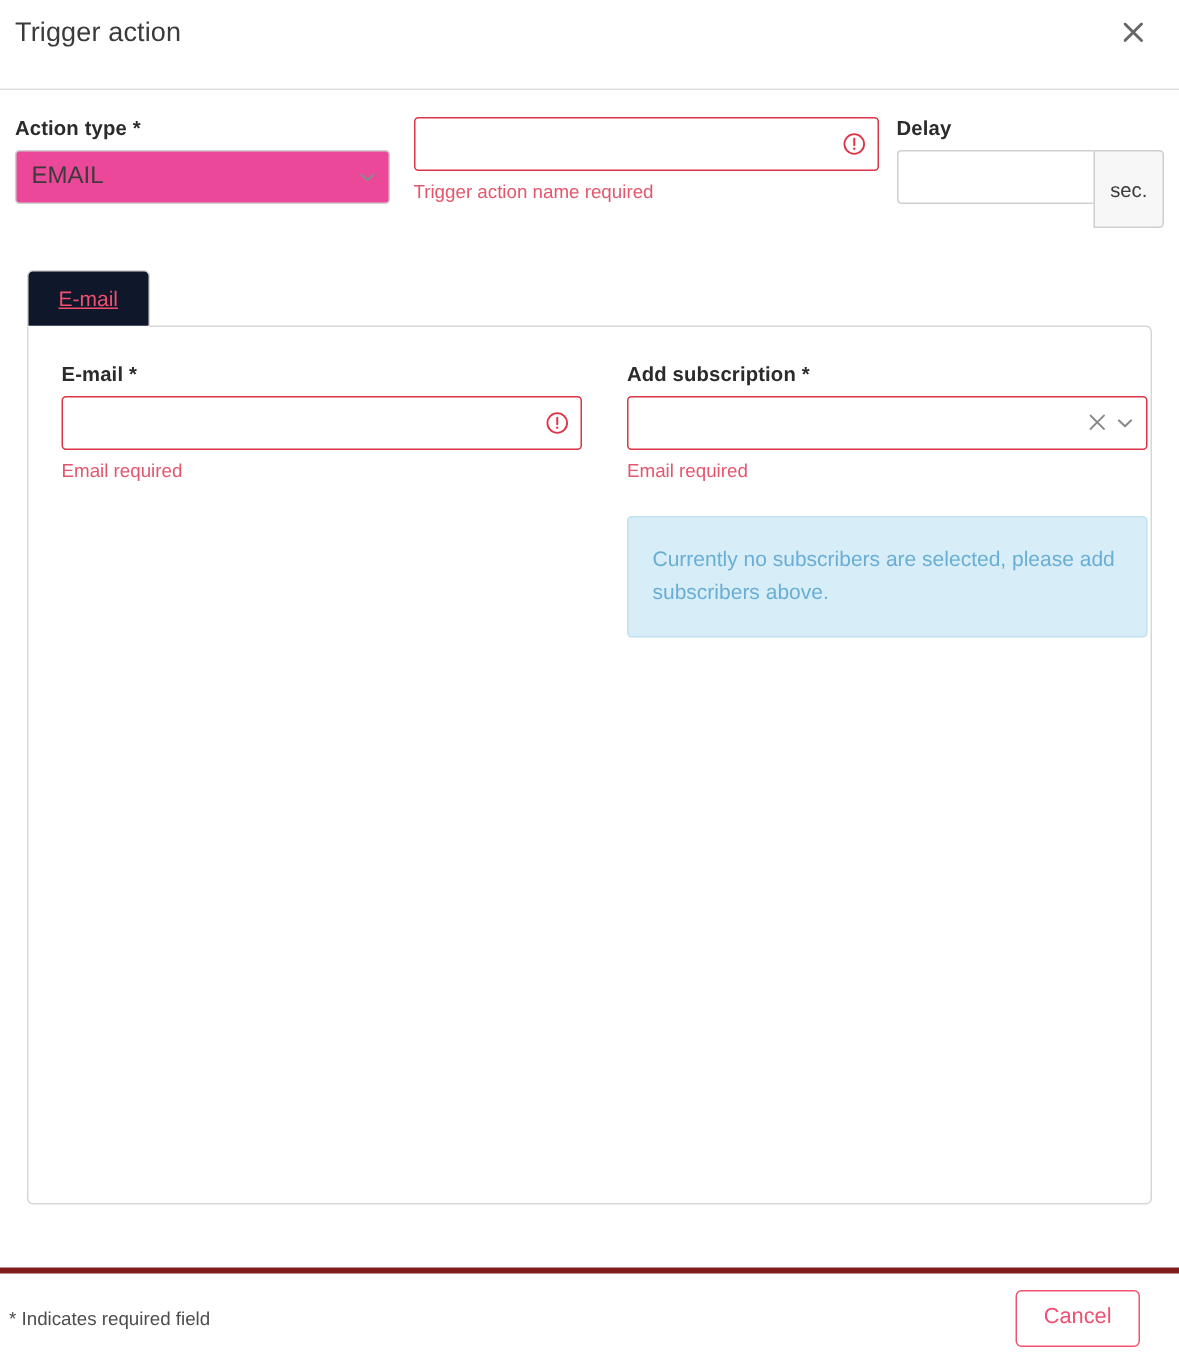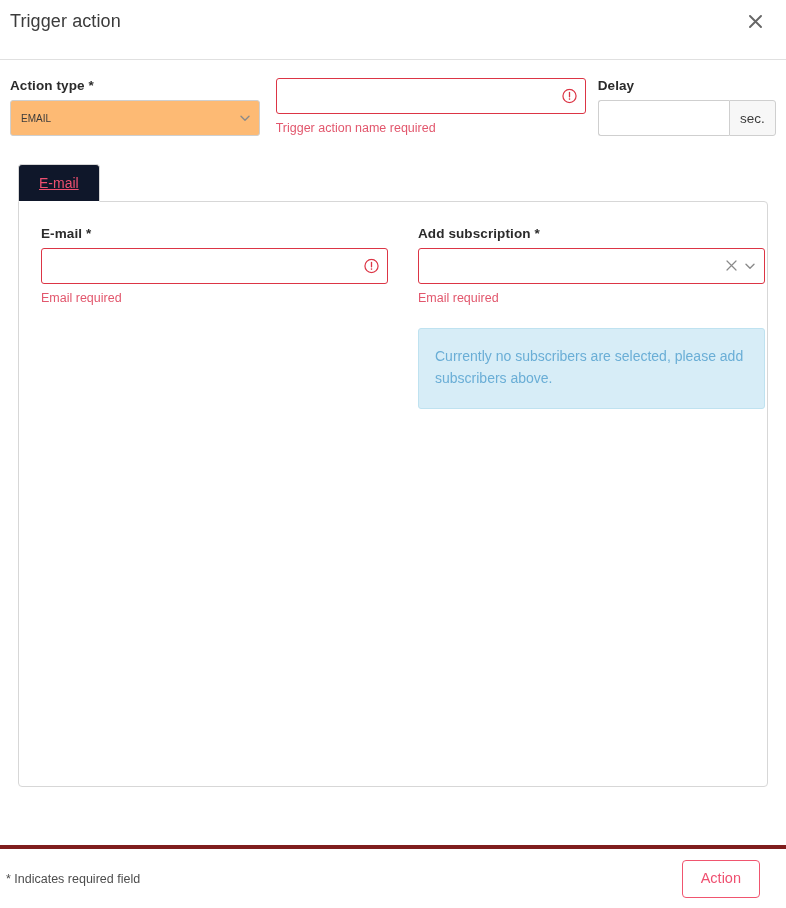--- a/index.html
+++ b/index.html
@@ -65,27 +65,27 @@
     font-size: 13.5px;
     font-weight: 700;
     color: #2b2b2b;
     margin-bottom: 7px;
     letter-spacing: .1px;
   }
 
   .select-box {
     width: 100%;
     height: 36px;
-    background: #fdba74;
+    background: #ec4899;
     border: 1px solid #cfcfcf;
     border-radius: 3px;
     display: flex;
     align-items: center;
     padding: 0 8px 0 10px;
-    font-size: 10px;
+    font-size: 16px;
     color: #3b3b3b;
     cursor: pointer;
   }
   .select-box .sel-val { flex: 1 1 auto; }
   .chev {
     width: 12px; height: 12px;
     color: #8a8a8a;
     display: inline-block;
   }
   .chev svg { display: block; }
@@ -121,21 +121,21 @@
   }
 
   
   .delay-group { display: flex; width: 100%; }
   .delay-group input.txt {
     border-radius: 3px 0 0 3px;
     padding-right: 8px;
     border-right: none;
   }
   .delay-suffix {
-    height: 36px;
+    height: 52px;
     min-width: 47px;
     padding: 0 10px;
     border: 1px solid #cfcfcf;
     border-radius: 0 3px 3px 0;
     background: #f7f7f7;
     display: flex; align-items: center; justify-content: center;
     font-size: 13.5px;
     color: #3b3b3b;
   }
 
@@ -361,16 +361,16 @@
           </div>
 
         </div>
       </div>
     </div>
 
   </div>
 
   <div class="dlg-footer">
     <div class="req-note">* Indicates required field</div>
-    <button class="btn btn-cancel">Action</button>
+    <button class="btn btn-cancel">Cancel</button>
   </div>
 
 </div>
 
 </body></html>

